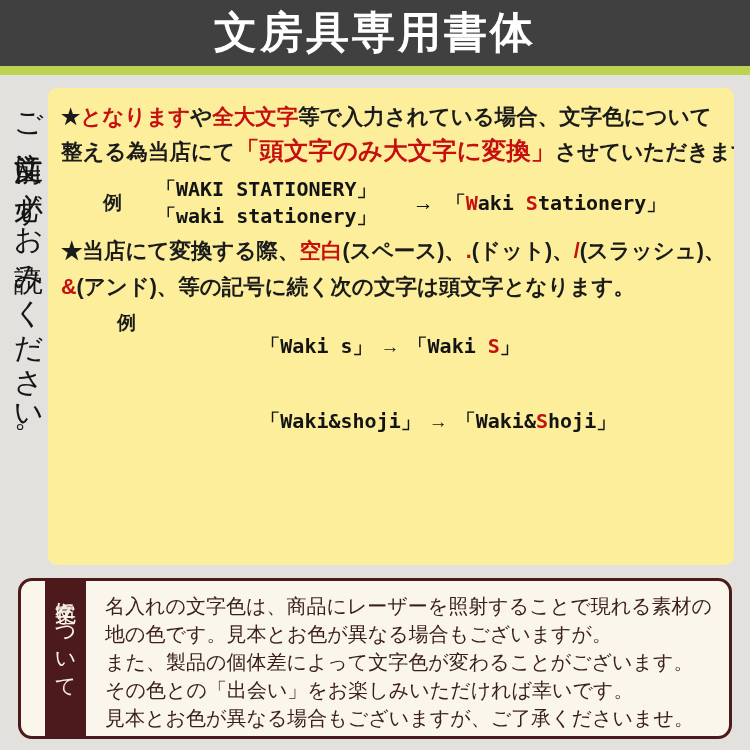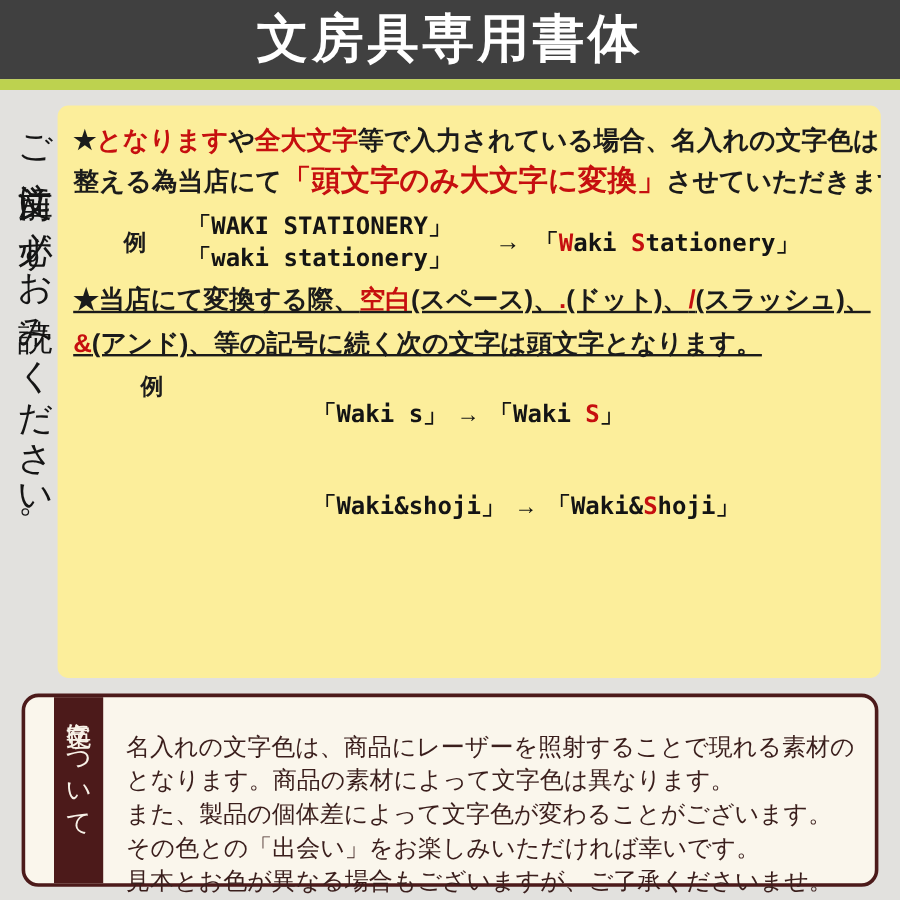--- a/index.html
+++ b/index.html
@@ -22,21 +22,21 @@
   }
   
   .yellow-box {
     position:absolute; left:48px; top:88px; width:686px; height:477px;
     background:#fcee9b; border-radius:9px;
     padding:13px 8px 0 13px; overflow:hidden;
   }
   .jl { font-size:21.5px; font-weight:600; color:#1b1b1b; line-height:33px; white-space:nowrap; }
   .red  { color:#c60f0f; font-weight:800; }
   .red-big { color:#c60f0f; font-weight:800; font-size:24.5px;margin-top:44px; }
-  .p2 .jl { line-height:36px;text-decoration:underline; }
+  .p2 .jl { line-height:36px; }
   .mono { font-family:"DejaVu Sans Mono", monospace; font-weight:700; font-size:20px; color:#141414; white-space:pre; }
   .ex-label { font-size:19px; font-weight:600; color:#1b1b1b; }
   .ex1 { display:flex; align-items:center; margin:6px 0 2px 42px; height:56px; }
   .ex1 .ex-label { margin-right:34px; }
   .ex1-inputs .mono { display:block; line-height:27px; }
   .ex1-result { margin-left:36px; display:flex; align-items:center; }
   .arrow { font-size:21px; font-weight:700; color:#141414; margin-right:12px; font-family:"Liberation Sans",sans-serif; }
   .ex2 { display:flex; margin:4px 0 0 56px; }
   .ex2 .ex-label { margin-right:28px; padding-top:1px; }
   .ex2-row { line-height:25px; }
@@ -48,41 +48,41 @@
   }
   .color-strip {
     position:absolute; left:24px; top:0; width:41px; height:100%;
     background:#4c1a1a; display:flex; justify-content:center;
   }
   .color-strip-label {
     writing-mode:vertical-rl; color:#f7f1e7;
     font-family:"Liberation Serif", serif;
     font-size:21px; letter-spacing:1px; padding-top:4px;
   }
-  .color-note-text { margin-left:84px; padding-top:28px; }
+  .color-note-text { margin-left:84px; padding-top:11px; }
   .color-note-text .cl {
     font-family:"Liberation Serif", serif;
     font-size:20px; line-height:28px; color:#3a1e1c; white-space:nowrap;
   }
 </style>
 </head>
 <body>
 
 <div class="header">
   <div class="header-title">文房具専用書体</div>
 </div>
 <div class="stripe"></div>
 
 <div class="sidebar-note">ご注文前に必ずお読みください。</div>
 
 <div class="yellow-box">
 
   <div class="p1">
     <div class="jl">
-      <span>★</span><span class="red">となります</span><span>や</span><span class="red">全大文字</span><span>等で入力されている場合、名入れの文字色は</span>
+      <span>★</span><span class="red">となります</span><span>や</span><span class="red">全大文字</span><span>等で入力されている場合、文字色について</span>
     </div>
     <div class="jl">
       <span>整える為当店にて</span><span class="red-big">「頭文字のみ大文字に変換」</span><span>させていただきます。</span>
     </div>
   </div>
 
   <div class="ex1">
     <span class="ex-label">例</span>
     <span class="ex1-inputs">
       <span class="mono">「WAKI STATIONERY」</span>
@@ -116,18 +116,18 @@
   </div>
 
 </div>
 
 <div class="color-note">
   <div class="color-strip">
     <div class="color-strip-label">文字色について</div>
   </div>
   <div class="color-note-text">
     <div class="cl">名入れの文字色は、商品にレーザーを照射することで現れる素材の</div>
-    <div class="cl">となります。商品の素材によって文字色は異なります。</div>
+    <div class="cl">地の色です。見本とお色が異なる場合もございますが。</div>
     <div class="cl">また、製品の個体差によって文字色が変わることがございます。</div>
     <div class="cl">その色との「出会い」をお楽しみいただければ幸いです。</div>
     <div class="cl">見本とお色が異なる場合もございますが、ご了承くださいませ。</div>
   </div>
 </div>
 
 </body></html>

